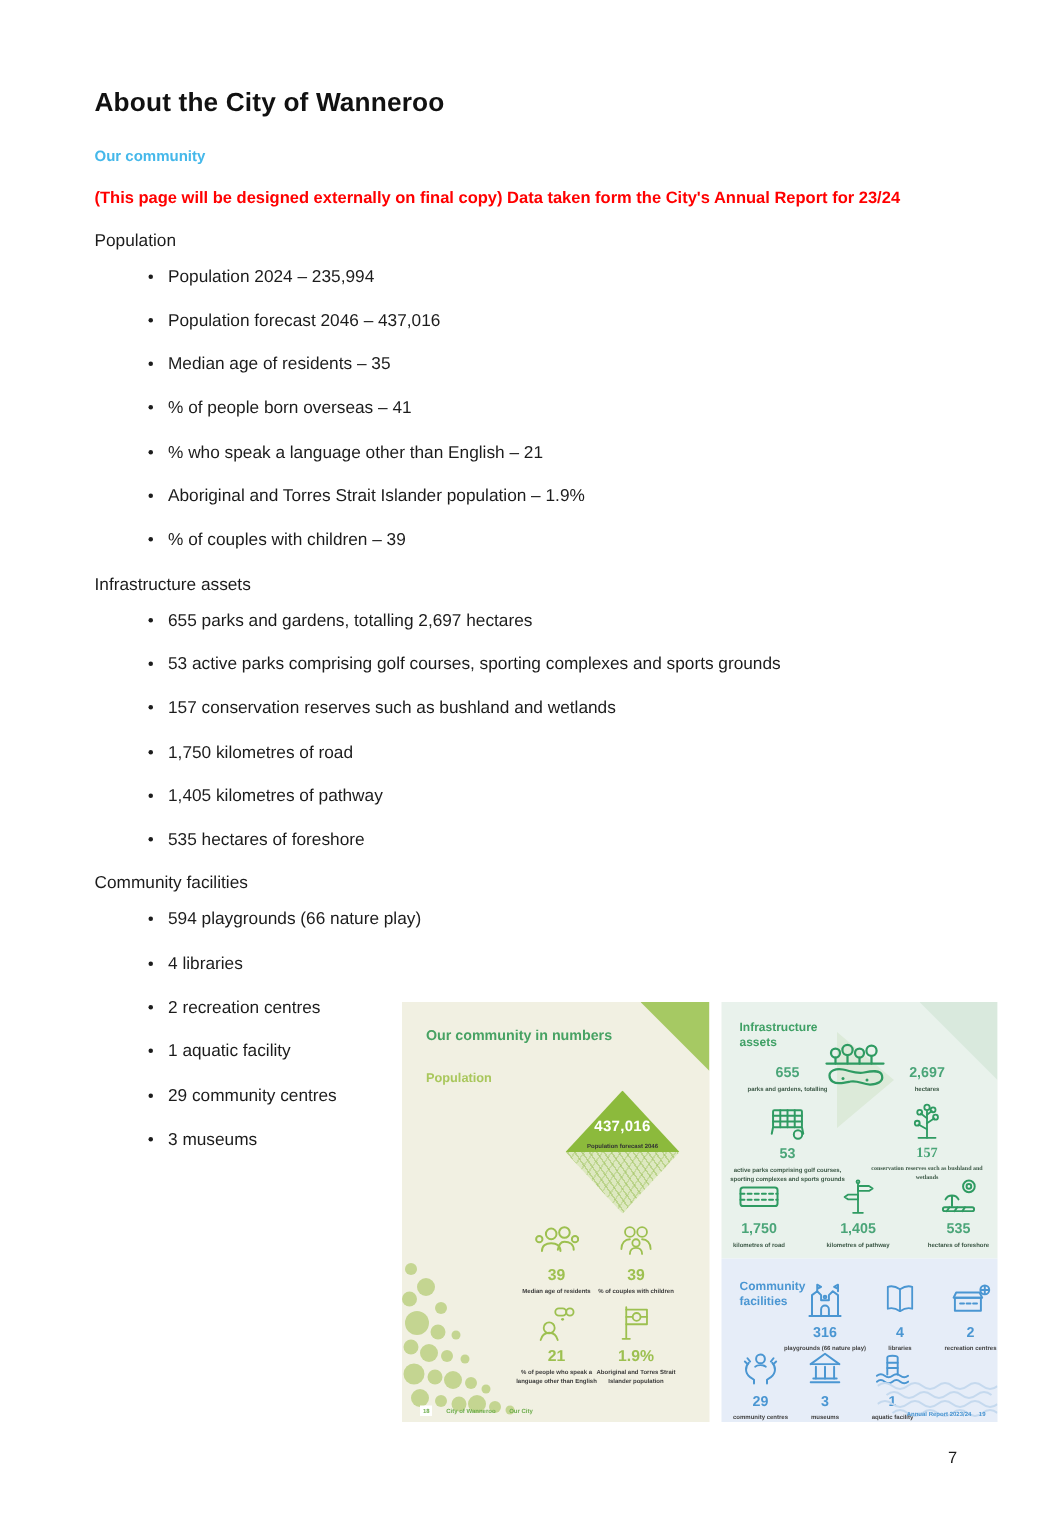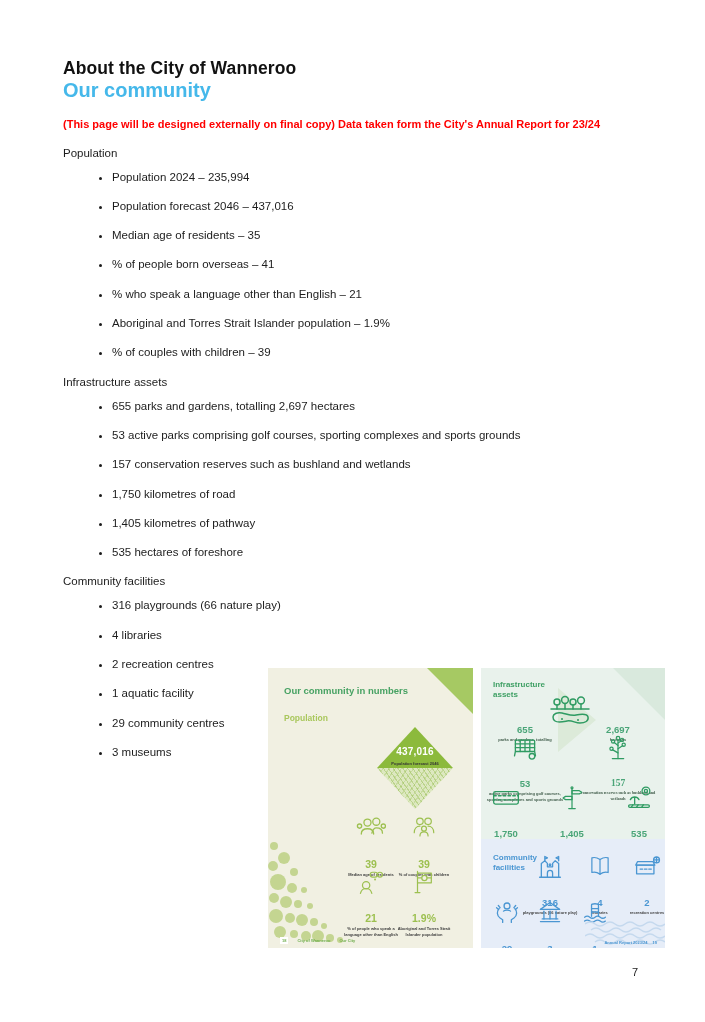--- a/index.html
+++ b/index.html
@@ -7,21 +7,21 @@
     position:relative;
     width:705px;height:1022px;
     background:#ffffff;
     font-family:"Liberation Sans", sans-serif;
     color:#1c1c1c;
     overflow:hidden;
     box-sizing:border-box;
     padding:0 63px;
   }
   h1.doc-title{font-size:17.5px;font-weight:700;color:#111;margin:0;padding-top:58px;letter-spacing:.1px;}
-  h2.doc-subtitle{font-size:20px;font-weight:700;color:#45b8ea;margin:0 0 0;}
+  h2.doc-subtitle{font-size:10px;font-weight:700;color:#45b8ea;margin:20px 0 0;}
   p.note{font-size:11px;font-weight:700;color:#ff0000;line-height:1.6;margin:14px 0 0;max-width:579px;}
   p.list-heading{font-size:11.5px;font-weight:400;color:#1c1c1c;margin:13px 0 0;}
   ul.doc-list{margin:12px 0 12px;padding-left:49px;list-style:disc;}
   ul.doc-list li{font-size:11.5px;line-height:1.2;margin-bottom:15.5px;color:#1c1c1c;}
   .page-number{position:absolute;left:632px;top:966px;font-size:11px;color:#1c1c1c;}
 
   
   .infographic{position:absolute;left:268px;top:668px;width:397px;height:234px;}
   .panel{position:absolute;overflow:hidden;}
   .panel-left{left:0;top:0;width:205px;height:280px;background:#f1f0e2;}
@@ -49,21 +49,21 @@
   .d2 .d-top{background:#8cba3c;}
   .d2 .d-bottom{background-color:#dde8c0;}
   .d-val{position:absolute;top:23%;width:100%;text-align:center;font-size:10px;font-weight:600;letter-spacing:.2px;}
   .d1 .d-val{color:#b1c765;}
   .d2 .d-val{color:#ffffff;}
   .d-lbl{position:absolute;top:41%;width:100%;text-align:center;font-size:4px;font-weight:700;color:#333;}
 
   .stat{position:absolute;width:64px;transform:translateX(-50%);text-align:center;}
   .stat .ic{display:block;height:28px;}
   .stat .ic svg{stroke:currentColor;fill:none;stroke-width:1.5;stroke-linecap:round;stroke-linejoin:round;}
-  .stat .val{font-size:10.5px;font-weight:600;margin-top:16px;}
+  .stat .val{font-size:10.5px;font-weight:600;margin-top:2px;}
   .stat .lbl{font-size:4px;font-weight:700;color:#3c3c3c;line-height:1.55;margin-top:2px;}
 
   .lp-stat{color:#9dc050;}
   .lp-stat .val{color:#9dc050;}
   .s1{left:50px;top:146px;} .s2{left:103px;top:146px;} .s3{left:156px;top:146px;}
   .s4{left:103px;top:200px;} .s5{left:156px;top:200px;}
 
   .if-title{position:absolute;left:12px;top:12px;width:70px;font-size:8px;font-weight:700;color:#3fa065;line-height:1.3;}
   .if-stat{color:#2f9b62;}
   .if-stat .val{color:#4aa578;font-size:9.5px;}
@@ -112,21 +112,21 @@
     <li>655 parks and gardens, totalling 2,697 hectares</li>
     <li>53 active parks comprising golf courses, sporting complexes and sports grounds</li>
     <li>157 conservation reserves such as bushland and wetlands</li>
     <li>1,750 kilometres of road</li>
     <li>1,405 kilometres of pathway</li>
     <li>535 hectares of foreshore</li>
   </ul>
 
   <p class="list-heading">Community facilities</p>
   <ul class="doc-list">
-    <li>316 playgrounds (66 nature play)</li>
+    <li>594 playgrounds (66 nature play)</li>
     <li>4 libraries</li>
     <li>2 recreation centres</li>
     <li>1 aquatic facility</li>
     <li>29 community centres</li>
     <li>3 museums</li>
   </ul>
 
   <div class="infographic">
 
     <div class="panel panel-left">

